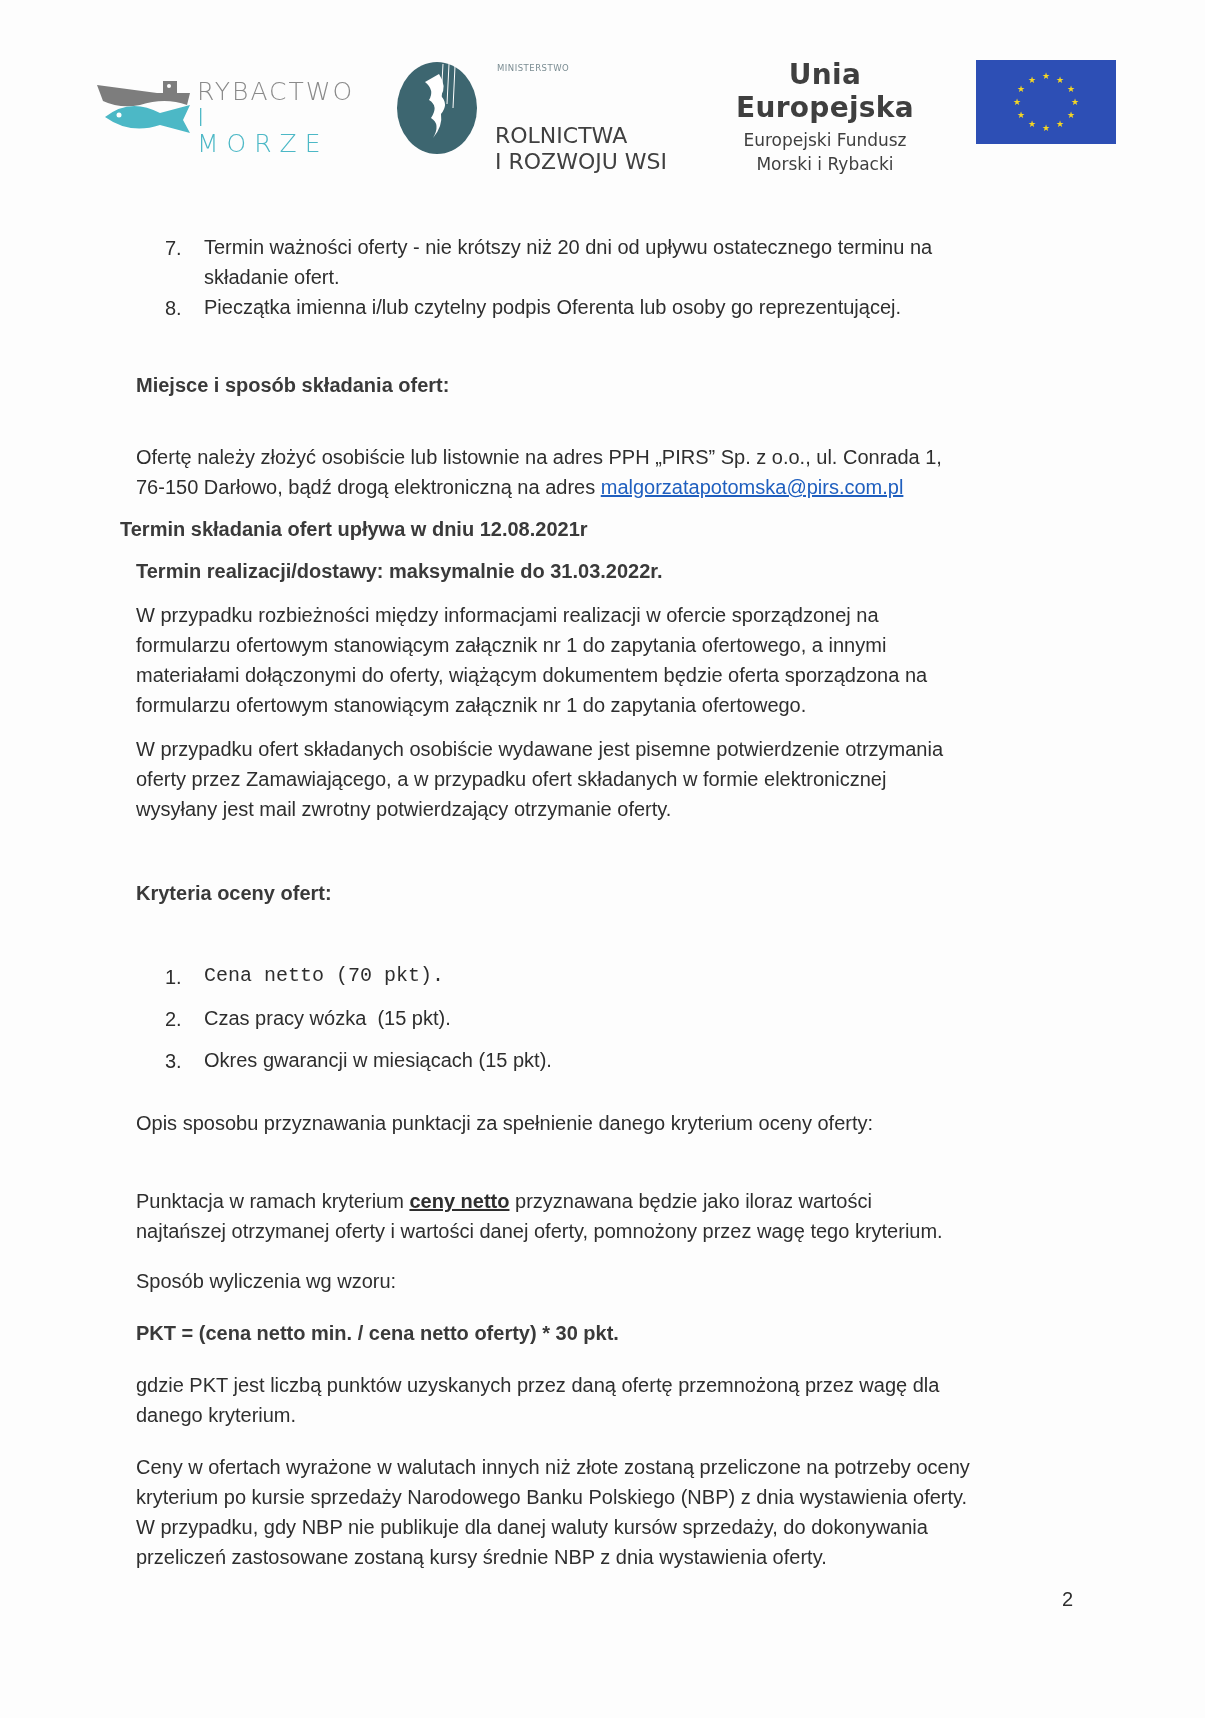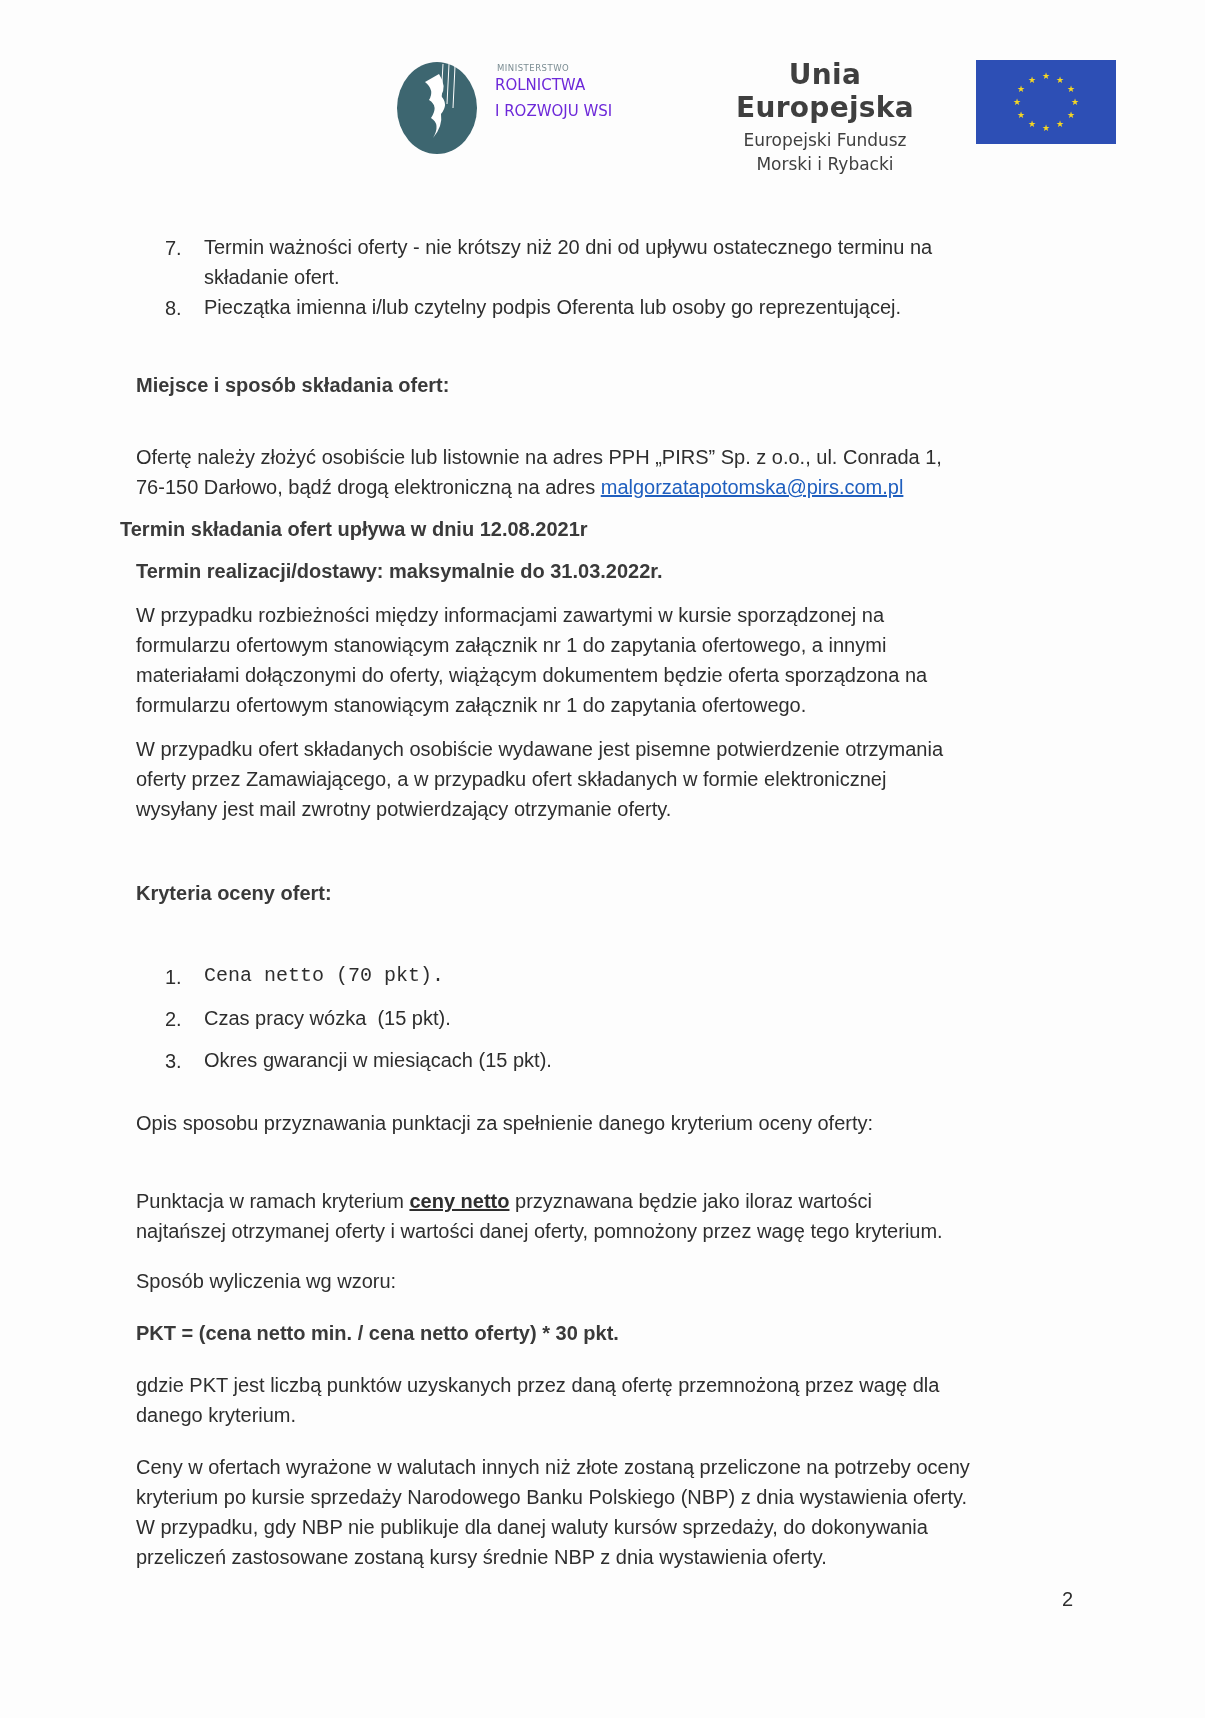--- a/index.html
+++ b/index.html
@@ -16,21 +16,21 @@
     
     .logo-rybactwo { position: absolute; left: 95px; top: 75px; width: 260px; height: 60px; }
     .logo-rybactwo svg { position: absolute; left: 0; top: 0; }
     .rb-text { position: absolute; left: 102px; top: 4px; font-size: 25px; letter-spacing: 2px; line-height: 26px; font-family: "DejaVu Sans", sans-serif; font-weight: 300; }
     .rb-line1 { color: #8a8a8a; }
     .rb-line2 { color: #4cb8c6; letter-spacing: 8px; }
 
     .logo-ministry { position: absolute; left: 395px; top: 58px; width: 300px; height: 100px; }
     .logo-ministry svg { position: absolute; left: 0; top: 2px; }
     .min-small { position: absolute; left: 102px; top: 5px; font-size: 8.5px; color: #7a8c92; letter-spacing: 0.5px; font-family: "DejaVu Sans", sans-serif; }
-    .min-line1, .min-line2 { position: absolute; left: 100px; font-size: 15px; color: #6d28d9; font-family: "DejaVu Sans", sans-serif; }
+    .min-line1, .min-line2 { position: absolute; left: 100px; font-size: 22px; color: #404040; font-family: "DejaVu Sans", sans-serif; margin-top: 47px; }
     .min-line1 { top: 18px; }
     .min-line2 { top: 44px; }
 
     .logo-eu-text { position: absolute; left: 700px; top: 58px; width: 250px; text-align: center; }
     .eu-title { font-size: 28px; font-weight: bold; color: #3f3f3f; font-family: "DejaVu Sans", sans-serif; letter-spacing: 0.3px; }
     .eu-sub { font-size: 17px; color: #3f3f3f; margin-top: 4px; line-height: 24px; font-family: "DejaVu Sans", sans-serif; }
 
     .eu-flag { position: absolute; left: 976px; top: 60px; width: 140px; height: 84px; background: #2d4fb5; }
     .eu-flag svg { position: absolute; left: 0; top: 0; }
 
@@ -41,20 +41,32 @@
     .list-num { position: absolute; font-size: 20px; color: #2e2e2e; }
     .link { color: #1f5fbf; text-decoration: underline; }
     .underline-bold { font-weight: bold; text-decoration: underline; }
     .page-number { position: absolute; left: 1062px; top: 1588px; font-size: 20px; color: #2e2e2e; }
   </style>
 </head>
 <body>
 
 <div class="page">
 
+  <div class="logo-rybactwo">
+    <svg width="100" height="60" viewBox="0 0 100 60">
+      <path d="M2 10 L62 18 L68 18 L68 6 L82 6 L82 18 L95 18 L92 30 Q70 22 45 30 Q25 34 8 26 Z" fill="#7d7d7d"></path>
+      <circle cx="74" cy="11" r="2" fill="#ffffff"></circle>
+      <path d="M10 42 Q35 22 65 38 L95 30 L88 45 L95 58 L65 50 Q35 60 10 42 Z" fill="#4cb8c6"></path>
+      <circle cx="24" cy="40" r="2.5" fill="#ffffff"></circle>
+    </svg>
+    <div class="rb-text">
+      <div class="rb-line1">RYBACTWO</div>
+      <div class="rb-line2">I MORZE</div>
+    </div>
+  </div>
 
   <div class="logo-ministry">
     <svg width="84" height="96" viewBox="0 0 84 96">
       <ellipse cx="42" cy="48" rx="40" ry="46" fill="#3d6670"></ellipse>
       <path d="M30 22 Q40 30 34 40 Q44 46 36 58 Q46 64 38 78 Q48 66 46 54 Q54 44 46 36 Q52 26 44 14 Z" fill="#ffffff"></path>
       <line x1="48" y1="4" x2="46" y2="40" stroke="#ffffff" stroke-width="1"></line>
       <line x1="54" y1="4" x2="52" y2="44" stroke="#ffffff" stroke-width="1"></line>
       <line x1="60" y1="6" x2="58" y2="48" stroke="#ffffff" stroke-width="1"></line>
     </svg>
     <div class="min-small">MINISTERSTWO</div>
@@ -99,21 +111,21 @@
   <div class="txt bold" style="left:136px; top:370px;">Miejsce i sposób składania ofert:</div>
   <div class="txt justify" style="left:136px; top:442px; width:944px;">Ofertę należy złożyć osobiście lub listownie na adres PPH „PIRS” Sp. z o.o., ul. Conrada 1,</div>
   <div class="txt" style="left:136px; top:472px;">
     <span>76-150 Darłowo, bądź drogą elektroniczną na adres </span><a class="link">malgorzatapotomska@pirs.com.pl</a>
   </div>
 
   <div class="txt bold" style="left:120px; top:514px;text-align:right;">Termin składania ofert upływa w dniu 12.08.2021r</div>
   <div class="txt bold" style="left:136px; top:556px;">Termin realizacji/dostawy: maksymalnie do 31.03.2022r.</div>
 
   <div>
-    <div class="txt justify" style="left:136px; top:600px; width:944px;">W przypadku rozbieżności między informacjami zawartymi w kursie sporządzonej na</div>
+    <div class="txt justify" style="left:136px; top:600px; width:944px;">W przypadku rozbieżności między informacjami realizacji w ofercie sporządzonej na</div>
     <div class="txt justify" style="left:136px; top:630px; width:944px;">formularzu ofertowym stanowiącym załącznik nr 1 do zapytania ofertowego, a innymi</div>
     <div class="txt justify" style="left:136px; top:660px; width:944px;">materiałami dołączonymi do oferty, wiążącym dokumentem będzie oferta sporządzona na</div>
     <div class="txt" style="left:136px; top:690px;">formularzu ofertowym stanowiącym załącznik nr 1 do zapytania ofertowego.</div>
   </div>
 
   <div>
     <div class="txt justify" style="left:136px; top:734px; width:944px;">W przypadku ofert składanych osobiście wydawane jest pisemne potwierdzenie otrzymania</div>
     <div class="txt justify" style="left:136px; top:764px; width:944px;">oferty przez Zamawiającego, a w przypadku ofert składanych w formie elektronicznej</div>
     <div class="txt" style="left:136px; top:794px;">wysyłany jest mail zwrotny potwierdzający otrzymanie oferty.</div>
   </div>

